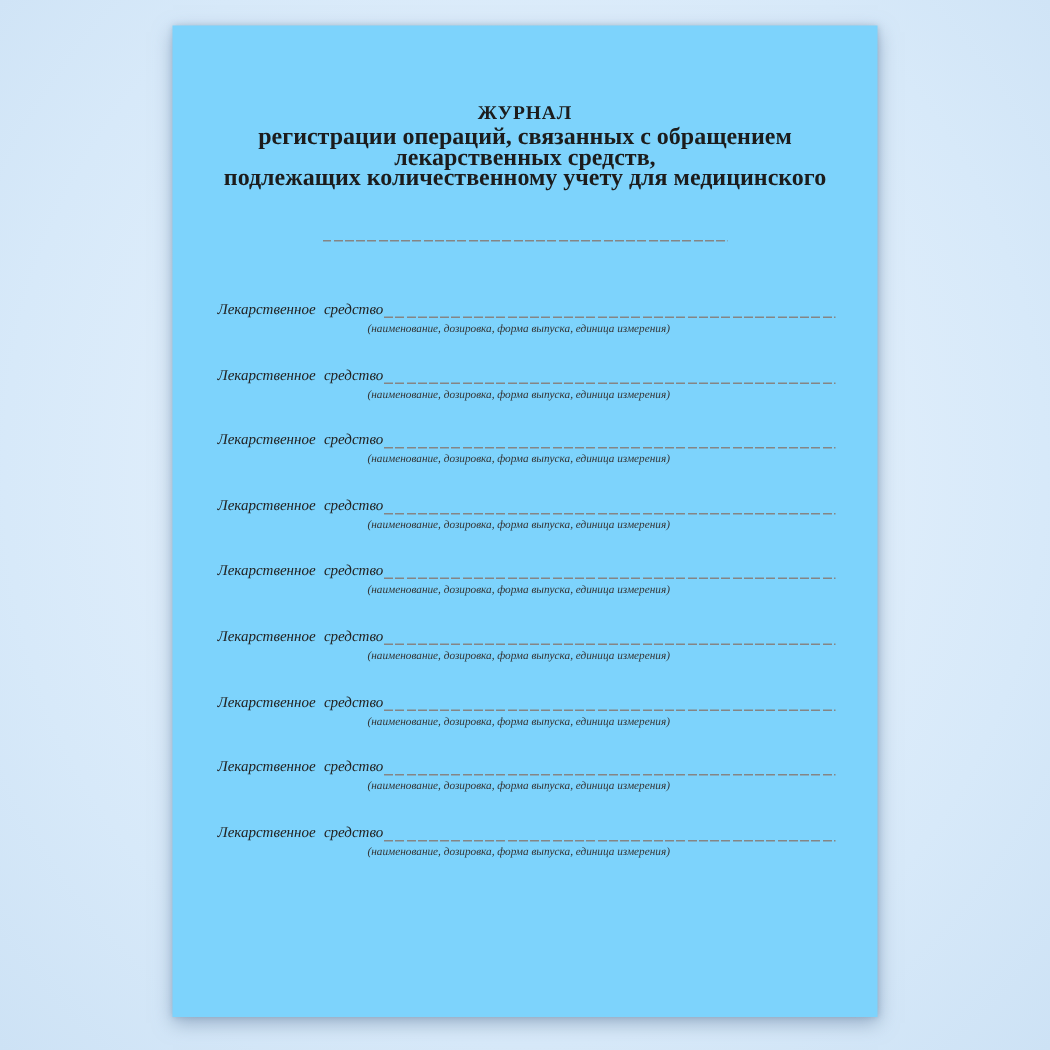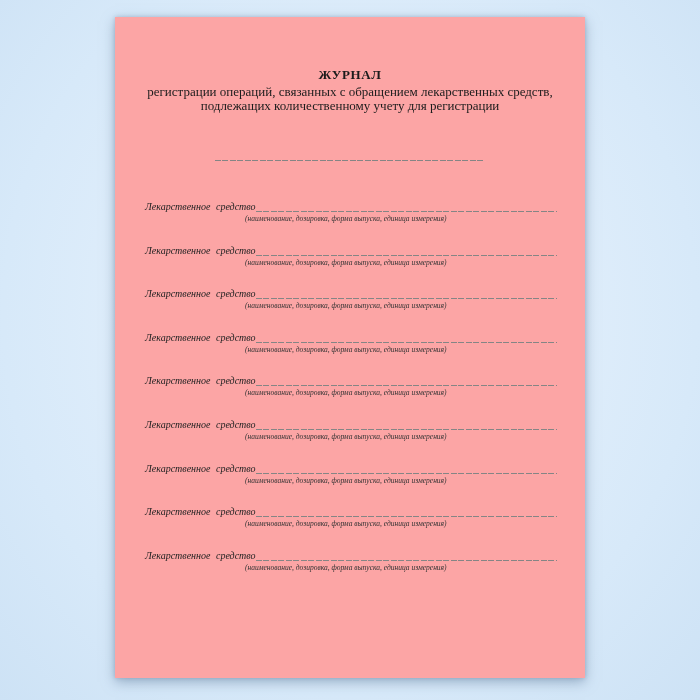--- a/index.html
+++ b/index.html
@@ -16,42 +16,42 @@
                 #ecf5fe 0%, #e0eefb 40%, #d7e9f9 70%, #cde2f5 100%);
     position: relative;
   }
 
   .page {
     position: absolute;
     left: 115px;
     top: 17px;
     width: 470px;
     height: 661px;
-    background: #fca5a5;
+    background: #7dd3fc;
     box-shadow: 0 4px 12px rgba(100, 128, 158, 0.55),
                 0 0 4px rgba(100, 128, 158, 0.35);
     color: #1c1c1c;
   }
 
   .title-block {
     padding-top: 50px;
     text-align: center;
   }
 
   .doc-title {
     font-size: 13px;
     font-weight: bold;
     letter-spacing: 0.6px;
     line-height: 16px;
     margin-bottom: 2px;
   }
 
   .doc-subtitle-line {
-    font-size: 13px;
-    font-weight: normal;
+    font-size: 16px;
+    font-weight: bold;
     line-height: 13.5px;
   }
 
   .dash-line {
     height: 1px;
     background-image: repeating-linear-gradient(to right,
       #858585 0px, #858585 6px, transparent 6px, transparent 7.5px);
   }
 
   .title-blank-line {
@@ -103,21 +103,21 @@
   }
 </style>
 </head>
 <body>
 
 <div class="page">
 
   <div class="title-block">
     <div class="doc-title">ЖУРНАЛ</div>
     <div class="doc-subtitle-line">регистрации операций, связанных с обращением лекарственных средств,</div>
-    <div class="doc-subtitle-line">подлежащих количественному учету для регистрации</div>
+    <div class="doc-subtitle-line">подлежащих количественному учету для медицинского</div>
   </div>
 
   <div class="dash-line title-blank-line"></div>
 
   <div class="rows">
 
     <div class="row">
       <div class="row-line">
         <span class="row-label">Лекарственное средство</span>
         <span class="row-fill dash-line"></span>

